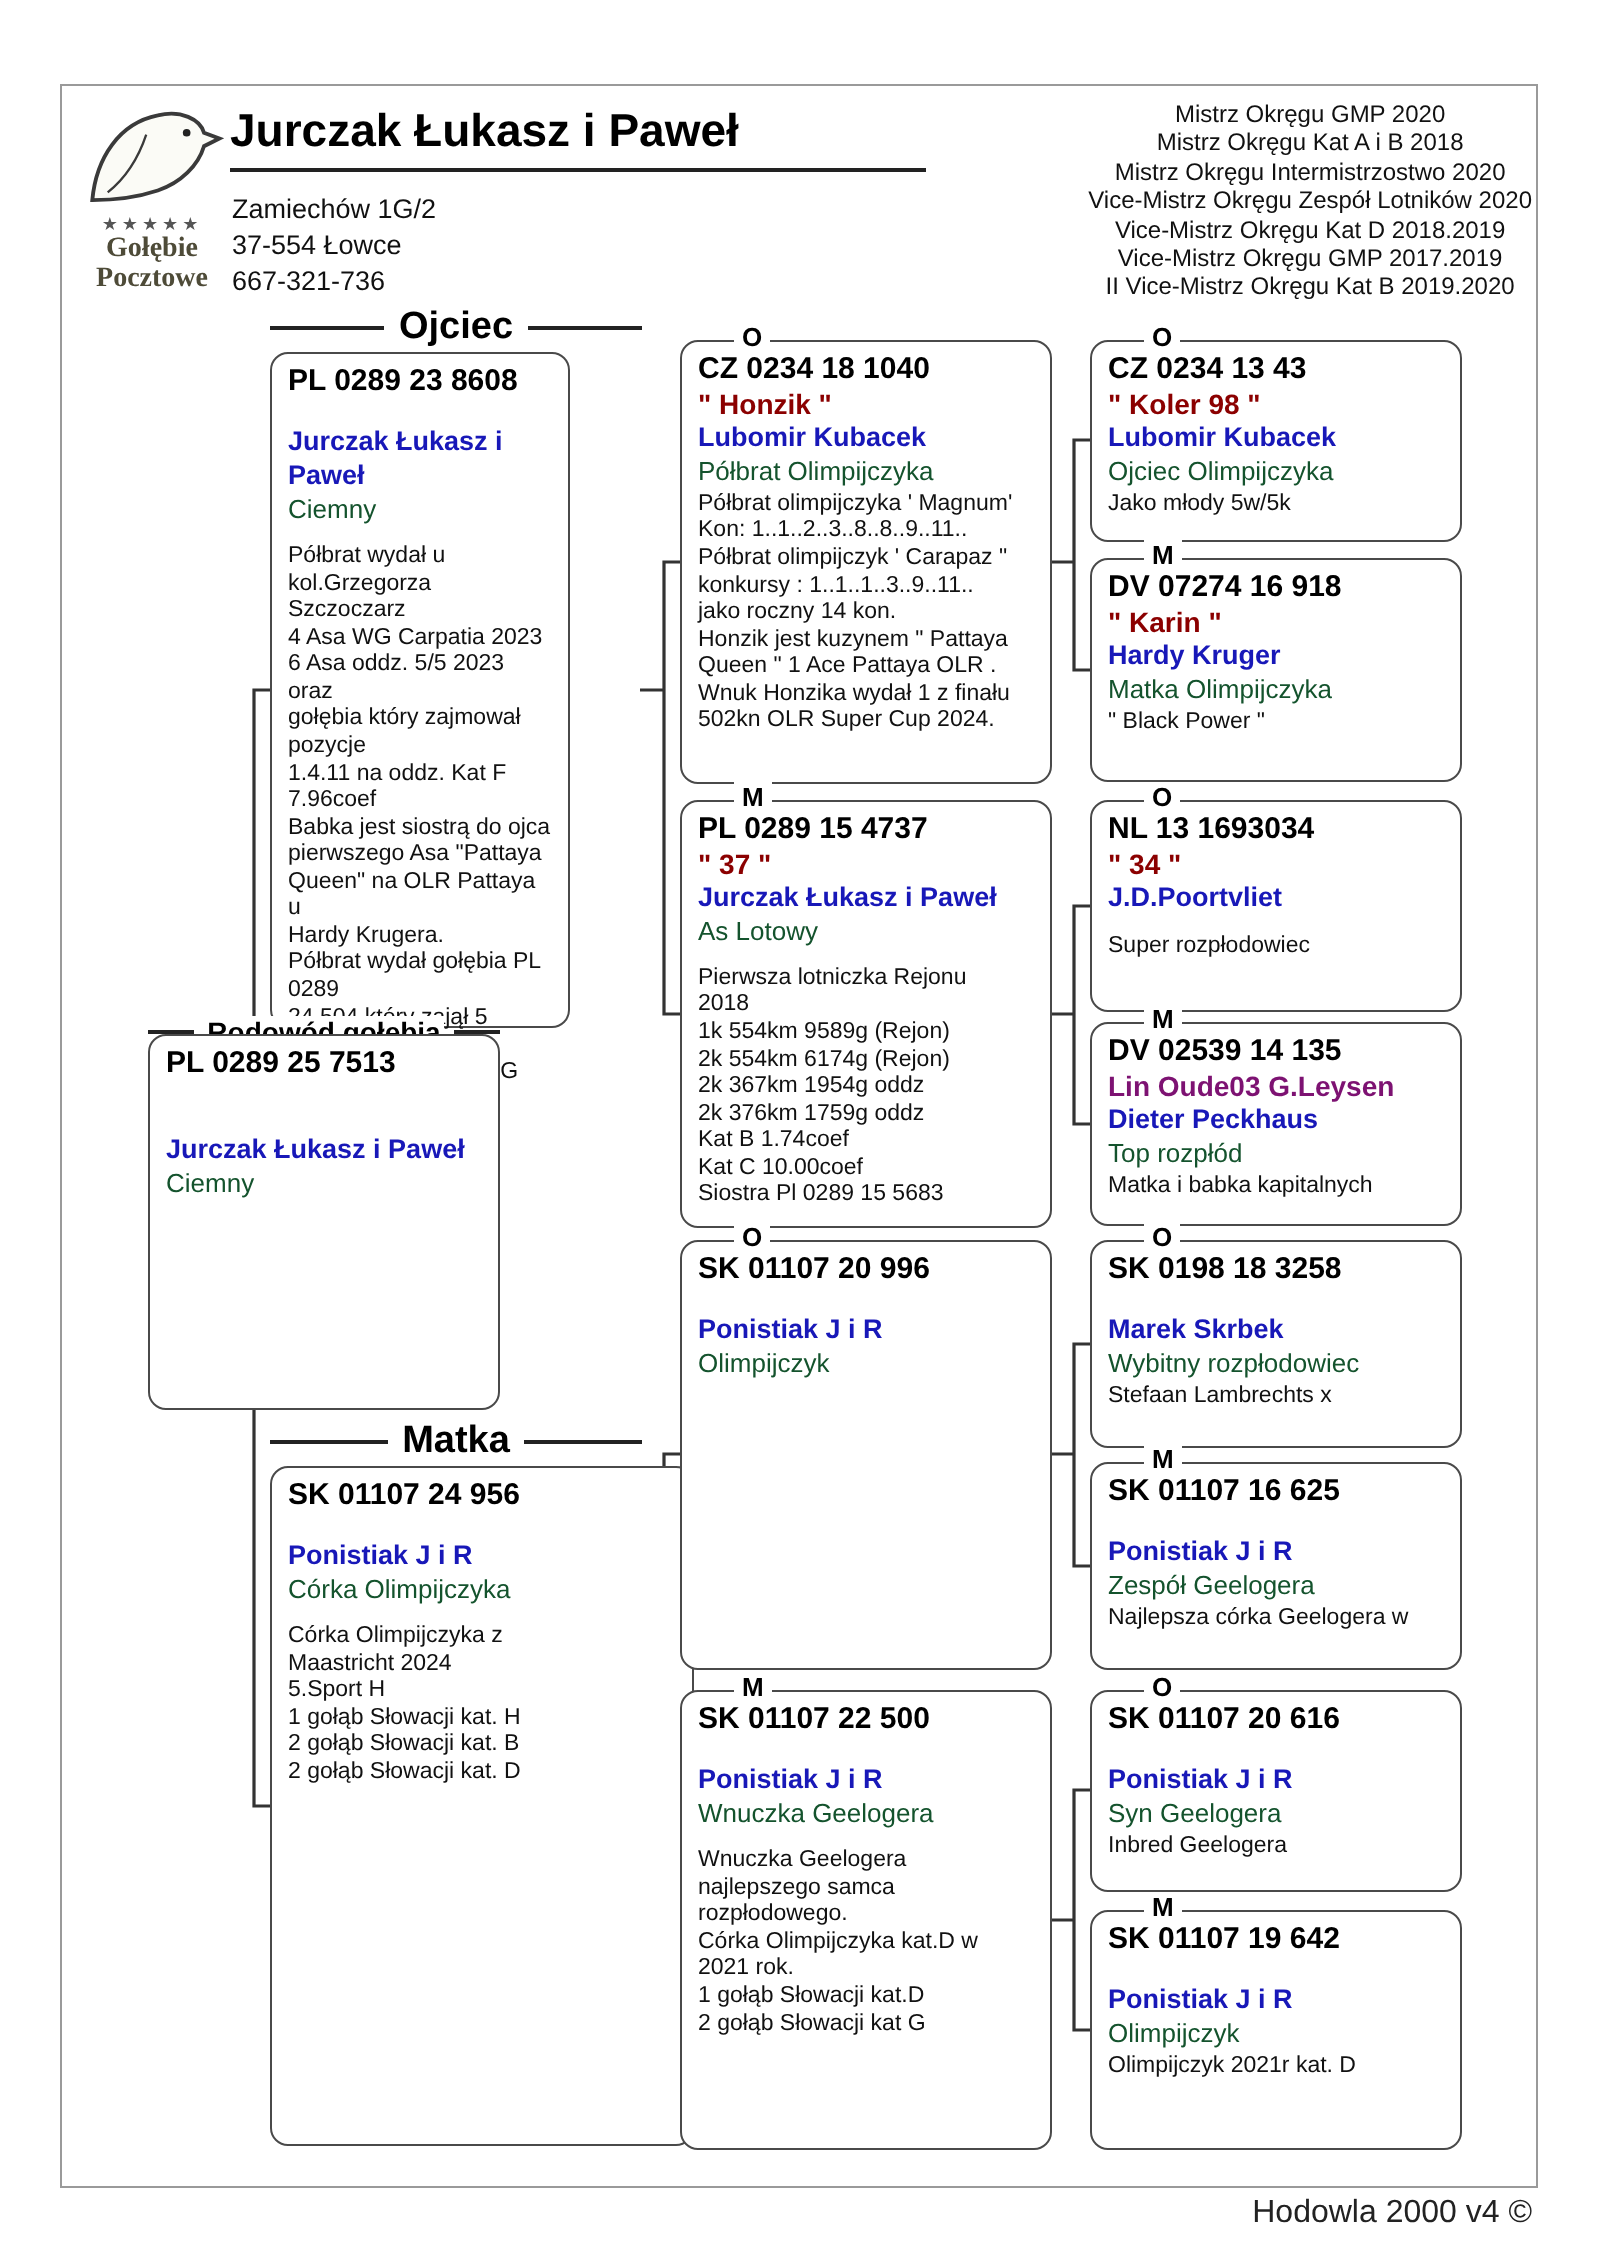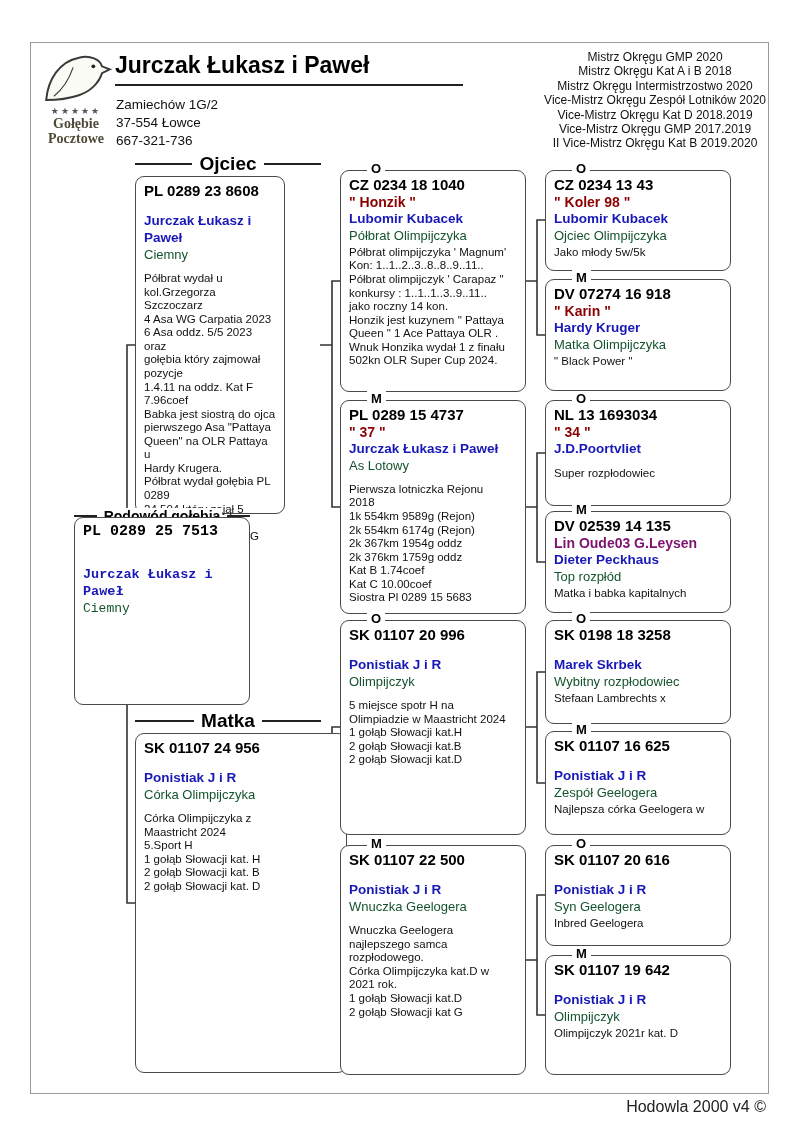--- a/index.html
+++ b/index.html
@@ -111,21 +111,21 @@
 24 504 który zajął 5 miejsce z
 lotu półfinałowego WG
 Supergołąb 2024</div>
   </div>
 
   <div class="bhead small" style="left:74px;top:508px;width:176px;">
     <span class="ln"></span>
     <span class="tx">Rodowód gołębia</span>
     <span class="ln"></span>
   </div>
-  <div class="pbox" style="left:74px;top:517px;width:176px;height:188px;font-family:Liberation Mono, monospace;">
+  <div class="pbox" style="left:74px;top:517px;width:176px;height:188px;">
     <div class="ring">PL 0289 25 7513</div>
     <div class="spl"></div>
     <div class="owner">Jurczak Łukasz i Paweł</div>
     <div class="trait">Ciemny</div>
   </div>
 
   <div class="bhead big" style="left:135px;top:710px;width:186px;">
     <span class="ln"></span>
     <span class="tx">Matka</span>
     <span class="ln"></span>
@@ -179,25 +179,20 @@
 Siostra Pl 0289 15 5683</div>
   </div>
 
   <div class="pbox" style="left:340px;top:620px;width:186px;height:215px;">
     <span class="gtag">O</span>
     <div class="ring">SK 01107 20 996</div>
     <div class="sp"></div>
     <div class="owner">Ponistiak J i R</div>
     <div class="trait">Olimpijczyk</div>
     <div class="sps"></div>
-    <div class="desc">5 miejsce spotr H na
-Olimpiadzie w Maastricht 2024
-1 gołąb Słowacji kat.H
-2 gołąb Słowacji kat.B
-2 gołąb Słowacji kat.D</div>
   </div>
 
   <div class="pbox" style="left:340px;top:845px;width:186px;height:230px;">
     <span class="gtag">M</span>
     <div class="ring">SK 01107 22 500</div>
     <div class="sp"></div>
     <div class="owner">Ponistiak J i R</div>
     <div class="trait">Wnuczka Geelogera</div>
     <div class="sps"></div>
     <div class="desc">Wnuczka Geelogera

